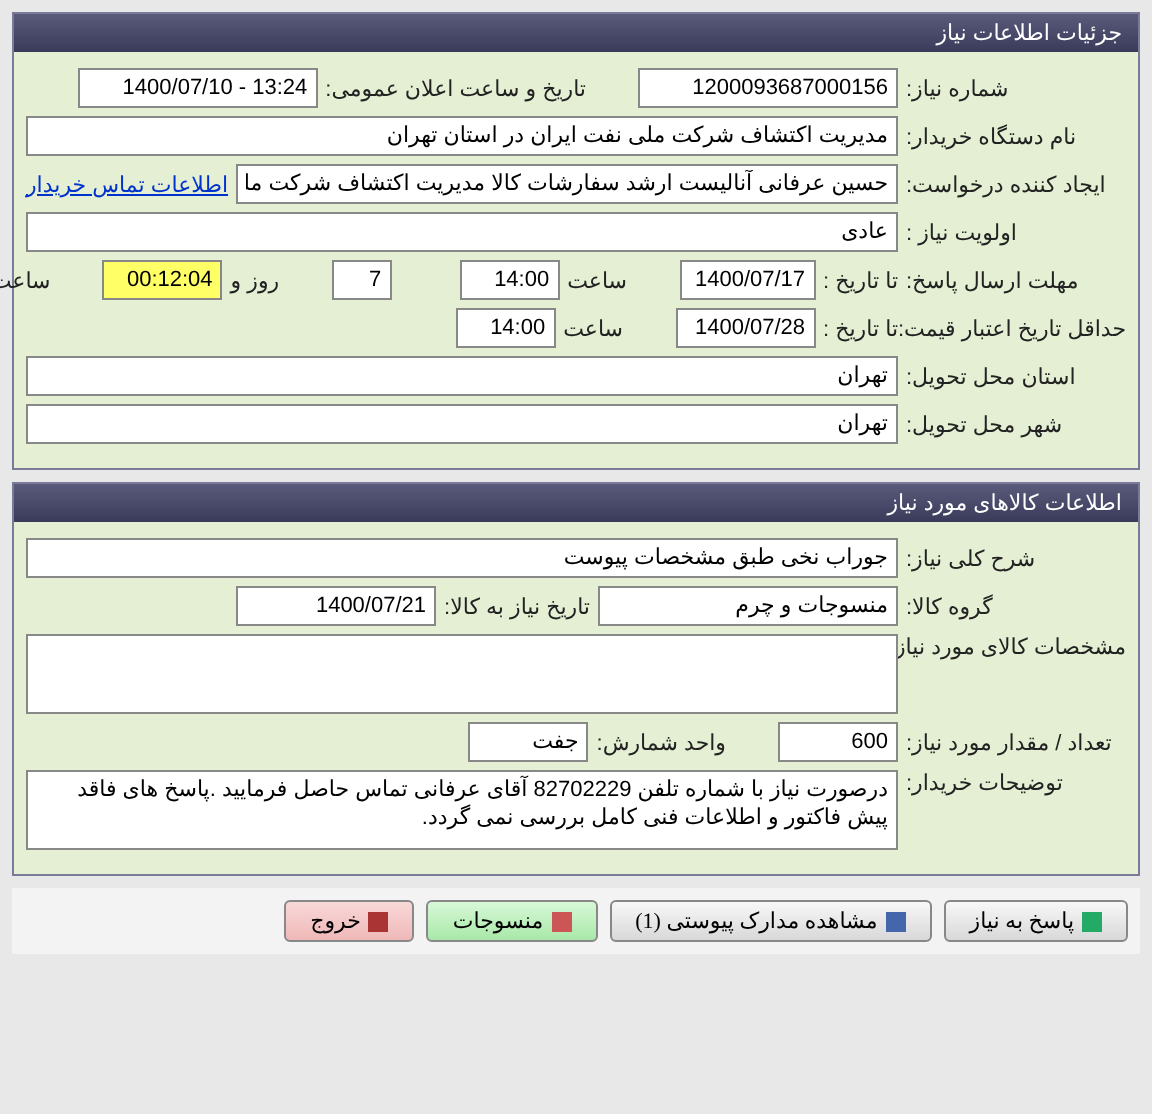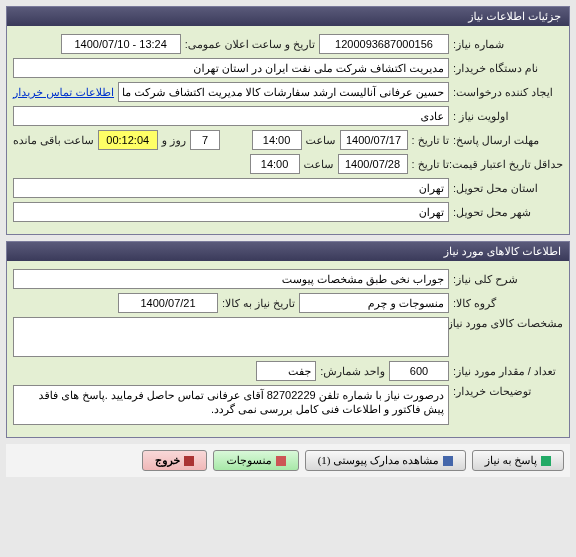--- a/index.html
+++ b/index.html
@@ -67,21 +67,21 @@
     border: 1px solid #888;
     padding: 2px 4px;
     font-size: 11px;
     text-align: center;
     min-height: 18px;
     line-height: 14px;
     font-family: Tahoma, Arial, sans-serif;
     direction: rtl;
   }
   .field.right { text-align: right; }
-  .field.left { text-align: center; direction: ltr; }
+  .field.left { text-align: right; direction: ltr; margin-left: 22px; }
   .link {
     color: #0033cc;
     text-decoration: underline;
     font-size: 11px;
     flex-shrink: 0;
   }
   .highlight {
     background: #ffff66;
   }
   textarea.field {
@@ -105,21 +105,21 @@
     border-radius: 3px;
     padding: 3px 12px;
     font-size: 11px;
     font-family: Tahoma;
     cursor: pointer;
     display: flex;
     align-items: center;
     gap: 4px;
   }
   .btn.green { background: linear-gradient(#d8f8d8, #a8e8a8); }
-  .btn.pink { background: linear-gradient(#f8d8d8, #f0b8b8); font-weight: bold; }
+  .btn.pink { background: linear-gradient(#f8d8d8, #f0b8b8); }
   .icon-sq {
     display: inline-block;
     width: 10px;
     height: 10px;
   }
   .icon-reply { background: #2a6; }
   .icon-doc { background: #46a; }
   .icon-back { background: #c55; }
   .icon-exit { background: #a33; }
   .spacer-grow { flex: 1; min-width: 4px; }

